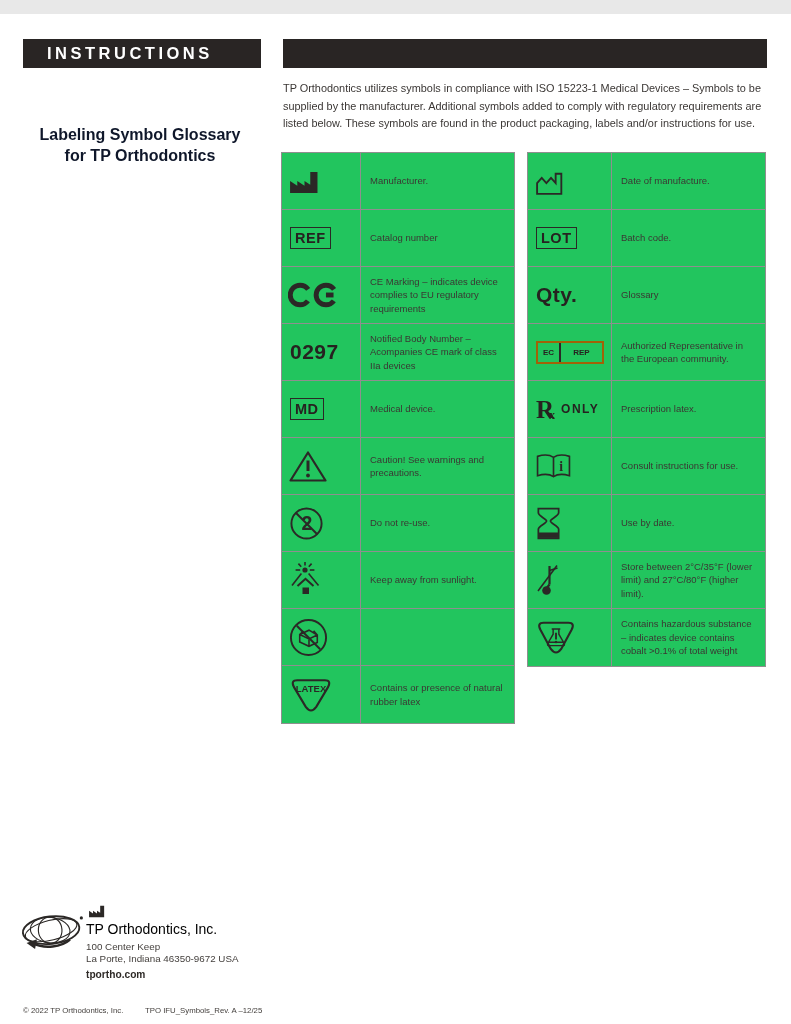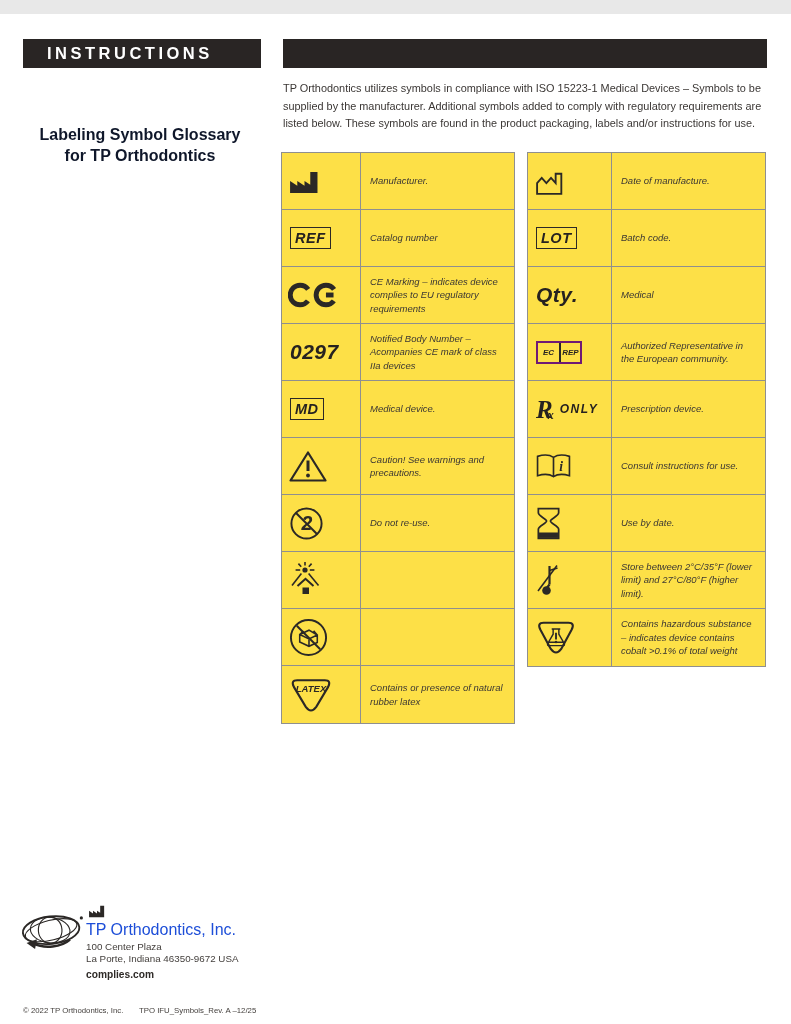--- a/index.html
+++ b/index.html
@@ -14,21 +14,21 @@
     display:flex; align-items:center; padding-left:24px; box-sizing:border-box; }
   .instr-box .t { color:#ffffff; font-weight:bold; font-size:16.5px; letter-spacing:3.5px; }
   .top-bar { left:283px; top:25px; width:484px; height:29px; }
 
   .intro { position:absolute; left:283px; top:66px; width:488px;
     font-size:10.9px; line-height:17.6px; color:#3b3735; }
 
   .side-title { position:absolute; left:14px; top:110px; width:252px;
     text-align:center; font-weight:bold; font-size:16px; line-height:21px; color:#0f172a; }
 
-  .tbl { position:absolute; border:1px solid #8f8f8f; background:#fde047;font-style:italic; }
+  .tbl { position:absolute; border:1px solid #8f8f8f; background:#22c55e; }
   .tbl .row { display:flex; box-sizing:border-box; border-bottom:1px solid #8f8f8f; height:57px; }
   .tbl .row:last-child { border-bottom:none; }
   .cell { box-sizing:border-box; }
   .cell.sym { display:flex; align-items:center; justify-content:flex-start;
     padding-left:6px; border-right:1px solid #8f8f8f; }
   .cell.desc { display:flex; align-items:center; padding:4px 8px 4px 9px;
     font-size:9.5px; line-height:13.5px; color:#3b3733; }
 
   .tbl-left  { left:281px; top:138px; }
   .tbl-left  .sym  { width:79px; }
@@ -37,39 +37,39 @@
   .tbl-right .sym  { width:84px; }
   .tbl-right .desc { width:153px; }
 
   svg .st { stroke:#2b2826; }
   svg .fl { fill:#2b2826; }
 
   .boxed { border:1.5px solid #2b2826; padding:2px 4px; font-weight:bold;
     font-size:14.5px; letter-spacing:0.5px; color:#262220; margin-left:2px; }
   .bignum { font-weight:bold; font-size:21px; color:#262220; margin-left:2px; letter-spacing:0.5px; }
 
-  .ecrep { display:flex; border:2px solid #701a75; font-weight:bold; font-size:8px;
+  .ecrep { display:flex; border:2px solid #a16207; font-weight:bold; font-size:8px;
     color:#262220; margin-left:2px; }
   .ecrep .ec  { padding:5px 5px; border-right:2px solid #2b2826; }
-  .ecrep .rep { padding:5px 1px; }
+  .ecrep .rep { padding:5px 12px; }
 
   .rxonly { display:flex; align-items:center; margin-left:2px; color:#262220; }
   .rx { font-family:"Liberation Serif","DejaVu Serif",serif; font-weight:bold; font-size:25px; line-height:1; }
   .rx-x { font-family:"Liberation Serif","DejaVu Serif",serif; font-weight:bold; font-size:12px;
     margin-left:-5px; position:relative; top:6px; }
   .only { font-weight:bold; font-size:12px; letter-spacing:1.5px; margin-left:6px; }
 
   .footer-logo { position:absolute; left:19px; top:897px; }
   .footer-factory { position:absolute; left:88px; top:890px; }
-  .company { position:absolute; left:86px; top:907px; font-size:16px; color:#1d4ed8; }
+  .company { position:absolute; left:86px; top:907px; font-size:14px; color:#000000; }
   .addr1 { position:absolute; left:86px; top:927px; font-size:9.8px; color:#45413e; }
   .addr2 { position:absolute; left:86px; top:939px; font-size:9.8px; color:#45413e; }
   .website { position:absolute; left:86px; top:955px; font-size:10.2px; font-weight:bold; color:#2e2a27; }
   .copyright { position:absolute; left:23px; top:992px; font-size:7.8px; color:#45413e; }
-  .docref { position:absolute; left:139px; top:992px; font-size:7.8px; color:#45413e; }
+  .docref { position:absolute; left:145px; top:992px; font-size:7.8px; color:#45413e; }
 </style>
 </head>
 <body>
 
 <div class="page">
 
   <div class="bar instr-box">
     <span class="t">INSTRUCTIONS</span>
   </div>
   <div class="bar top-bar"></div>
@@ -160,20 +160,21 @@
             <line x1="13.2" y1="5.8" x2="10.4" y2="2.6"></line>
             <line x1="12.2" y1="9" x2="7.6" y2="9"></line>
             <line x1="20.6" y1="12.4" x2="30.5" y2="24.5"></line>
             <line x1="13.4" y1="12.4" x2="4" y2="24.5"></line>
           </g>
           <circle class="fl" cx="17" cy="9" r="2.6"></circle>
           <path class="st" d="M9.5 25 L17.5 17.8 L25.5 25" fill="none" stroke-width="2"></path>
           <rect class="fl" x="14.5" y="26.5" width="6.5" height="6.5"></rect>
         </svg>
       </div>
+      <div class="cell desc">Keep away from sunlight.</div>
     </div>
 
     <div class="row">
       <div class="cell sym">
         <svg width="41" height="41" viewBox="0 0 42 42">
           <circle class="st" cx="21" cy="21" r="18" fill="none" stroke-width="2"></circle>
           <path class="st" fill="none" stroke-width="1.6" d="M12 18 L21.5 13.5 L30 18.5 L30 26 L21.5 30 L12 25.5 Z M12 18 L21.5 22.5 L30 18.5 M21.5 22.5 V30 M12 18 L15.8 14.3 M30 18.5 L26.2 14.2"></path>
           <line class="st" x1="9" y1="9" x2="33" y2="33" stroke-width="2"></line>
         </svg>
       </div>
@@ -208,42 +209,42 @@
           <span>LOT</span>
         </div>
       </div>
       <div class="cell desc">Batch code.</div>
     </div>
 
     <div class="row">
       <div class="cell sym">
         <div class="bignum">Qty.</div>
       </div>
-      <div class="cell desc">Medical</div>
+      <div class="cell desc">Glossary</div>
     </div>
 
     <div class="row">
       <div class="cell sym">
         <div class="ecrep">
           <div class="ec">EC</div>
           <div class="rep">REP</div>
         </div>
       </div>
       <div class="cell desc">Authorized Representative in the European community.</div>
     </div>
 
     <div class="row">
       <div class="cell sym">
         <div class="rxonly">
           <span class="rx">R</span>
           <span class="rx-x">x</span>
           <span class="only">ONLY</span>
         </div>
       </div>
-      <div class="cell desc">Prescription device.</div>
+      <div class="cell desc">Prescription latex.</div>
     </div>
 
     <div class="row">
       <div class="cell sym">
         <svg width="39" height="29" viewBox="0 0 40 30">
           <path class="st" fill="none" stroke-width="1.7" d="M20 5.5 C16 2.8 10 2.5 3.5 4.5 V24.5 C10 22.5 16 22.8 20 25.5 C24 22.8 30 22.5 36.5 24.5 V4.5 C30 2.5 24 2.8 20 5.5 Z M20 5.5 V25.5"></path>
           <text class="fl" x="28" y="19.5" font-family="'Liberation Serif','DejaVu Serif',serif" font-size="14" font-weight="bold" text-anchor="middle">i</text>
         </svg>
       </div>
       <div class="cell desc">Consult instructions for use.</div>
@@ -296,19 +297,19 @@
     </g>
     <path class="fl" d="M19 29.5 L8 33.5 L17 40 Z"></path>
     <circle class="fl" cx="66" cy="7" r="1.7"></circle>
   </svg>
 
   <svg class="footer-factory" width="18" height="14" viewBox="0 0 34 26">
     <path class="fl" d="M2 25 V12.5 L9.5 17.5 V12.5 L17 17.5 V12.5 L23 16.5 V3 H30.5 V25 Z"></path>
   </svg>
 
   <div class="company">TP Orthodontics, Inc.</div>
-  <div class="addr1">100 Center Plaza</div>
+  <div class="addr1">100 Center Keep</div>
   <div class="addr2">La Porte, Indiana 46350-9672 USA</div>
-  <div class="website">complies.com</div>
+  <div class="website">tportho.com</div>
   <div class="copyright">© 2022 TP Orthodontics, Inc.</div>
   <div class="docref">TPO IFU_Symbols_Rev. A –12/25</div>
 
 </div>
 
 </body></html>

